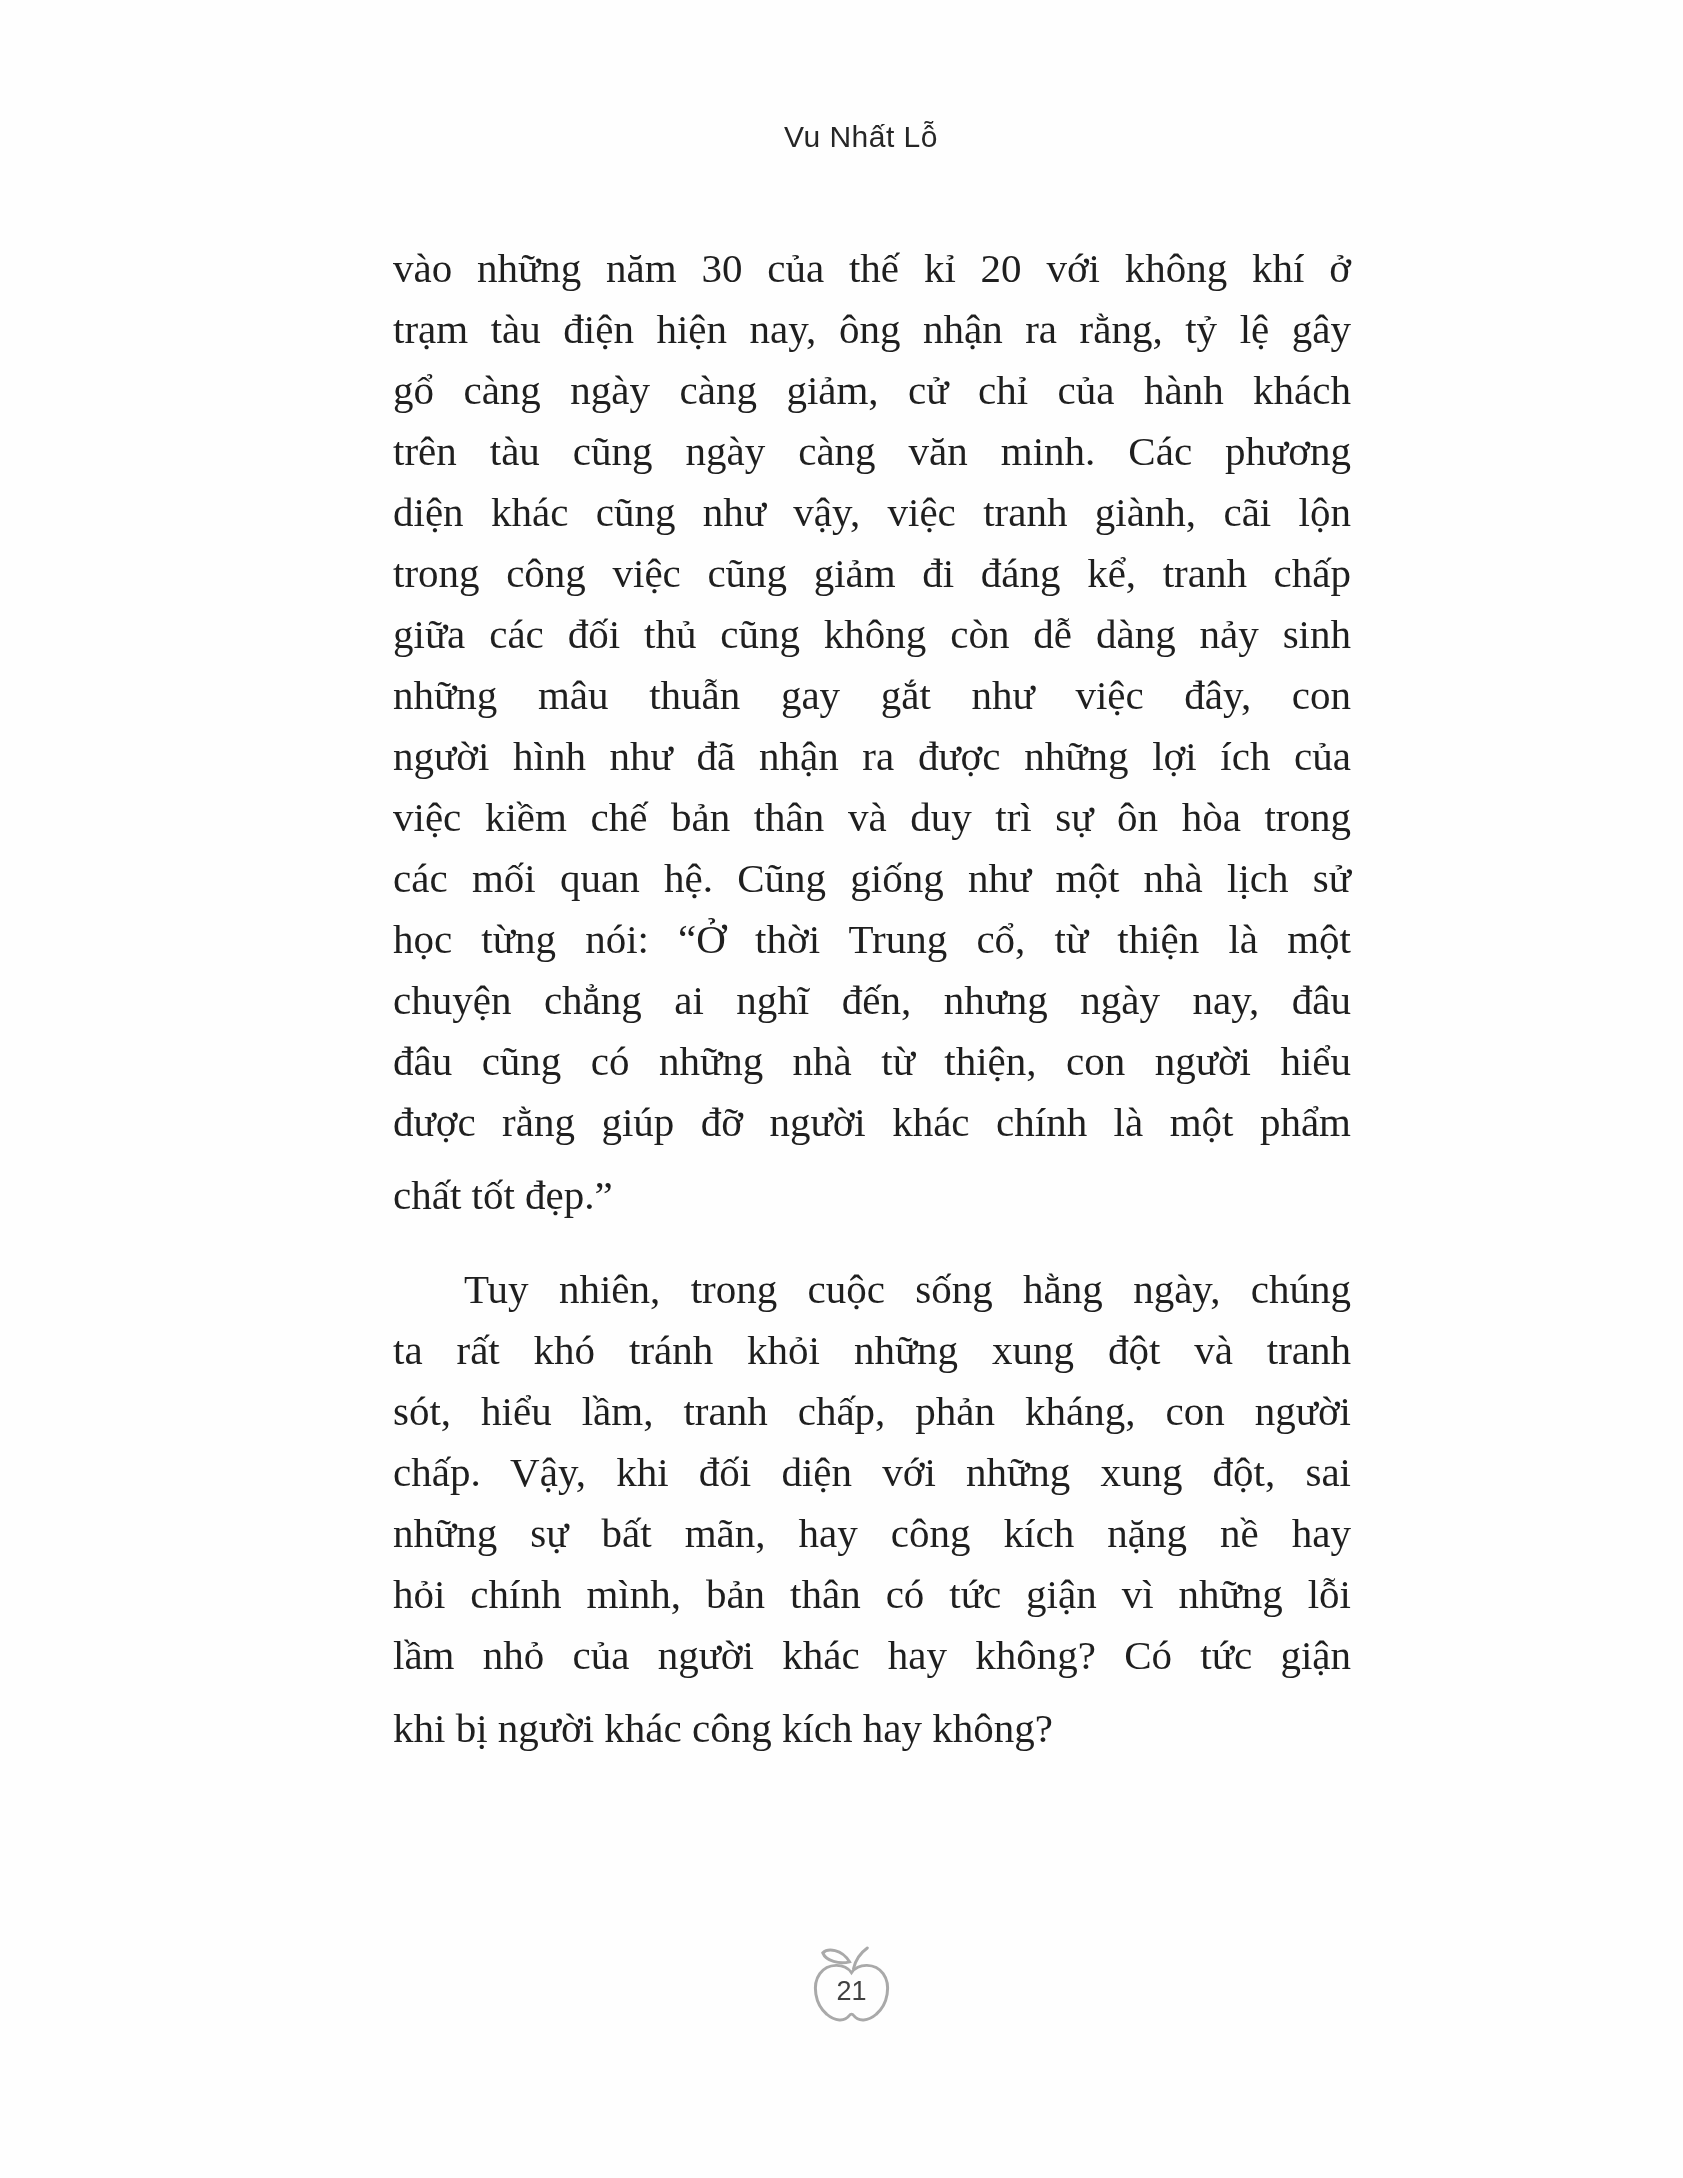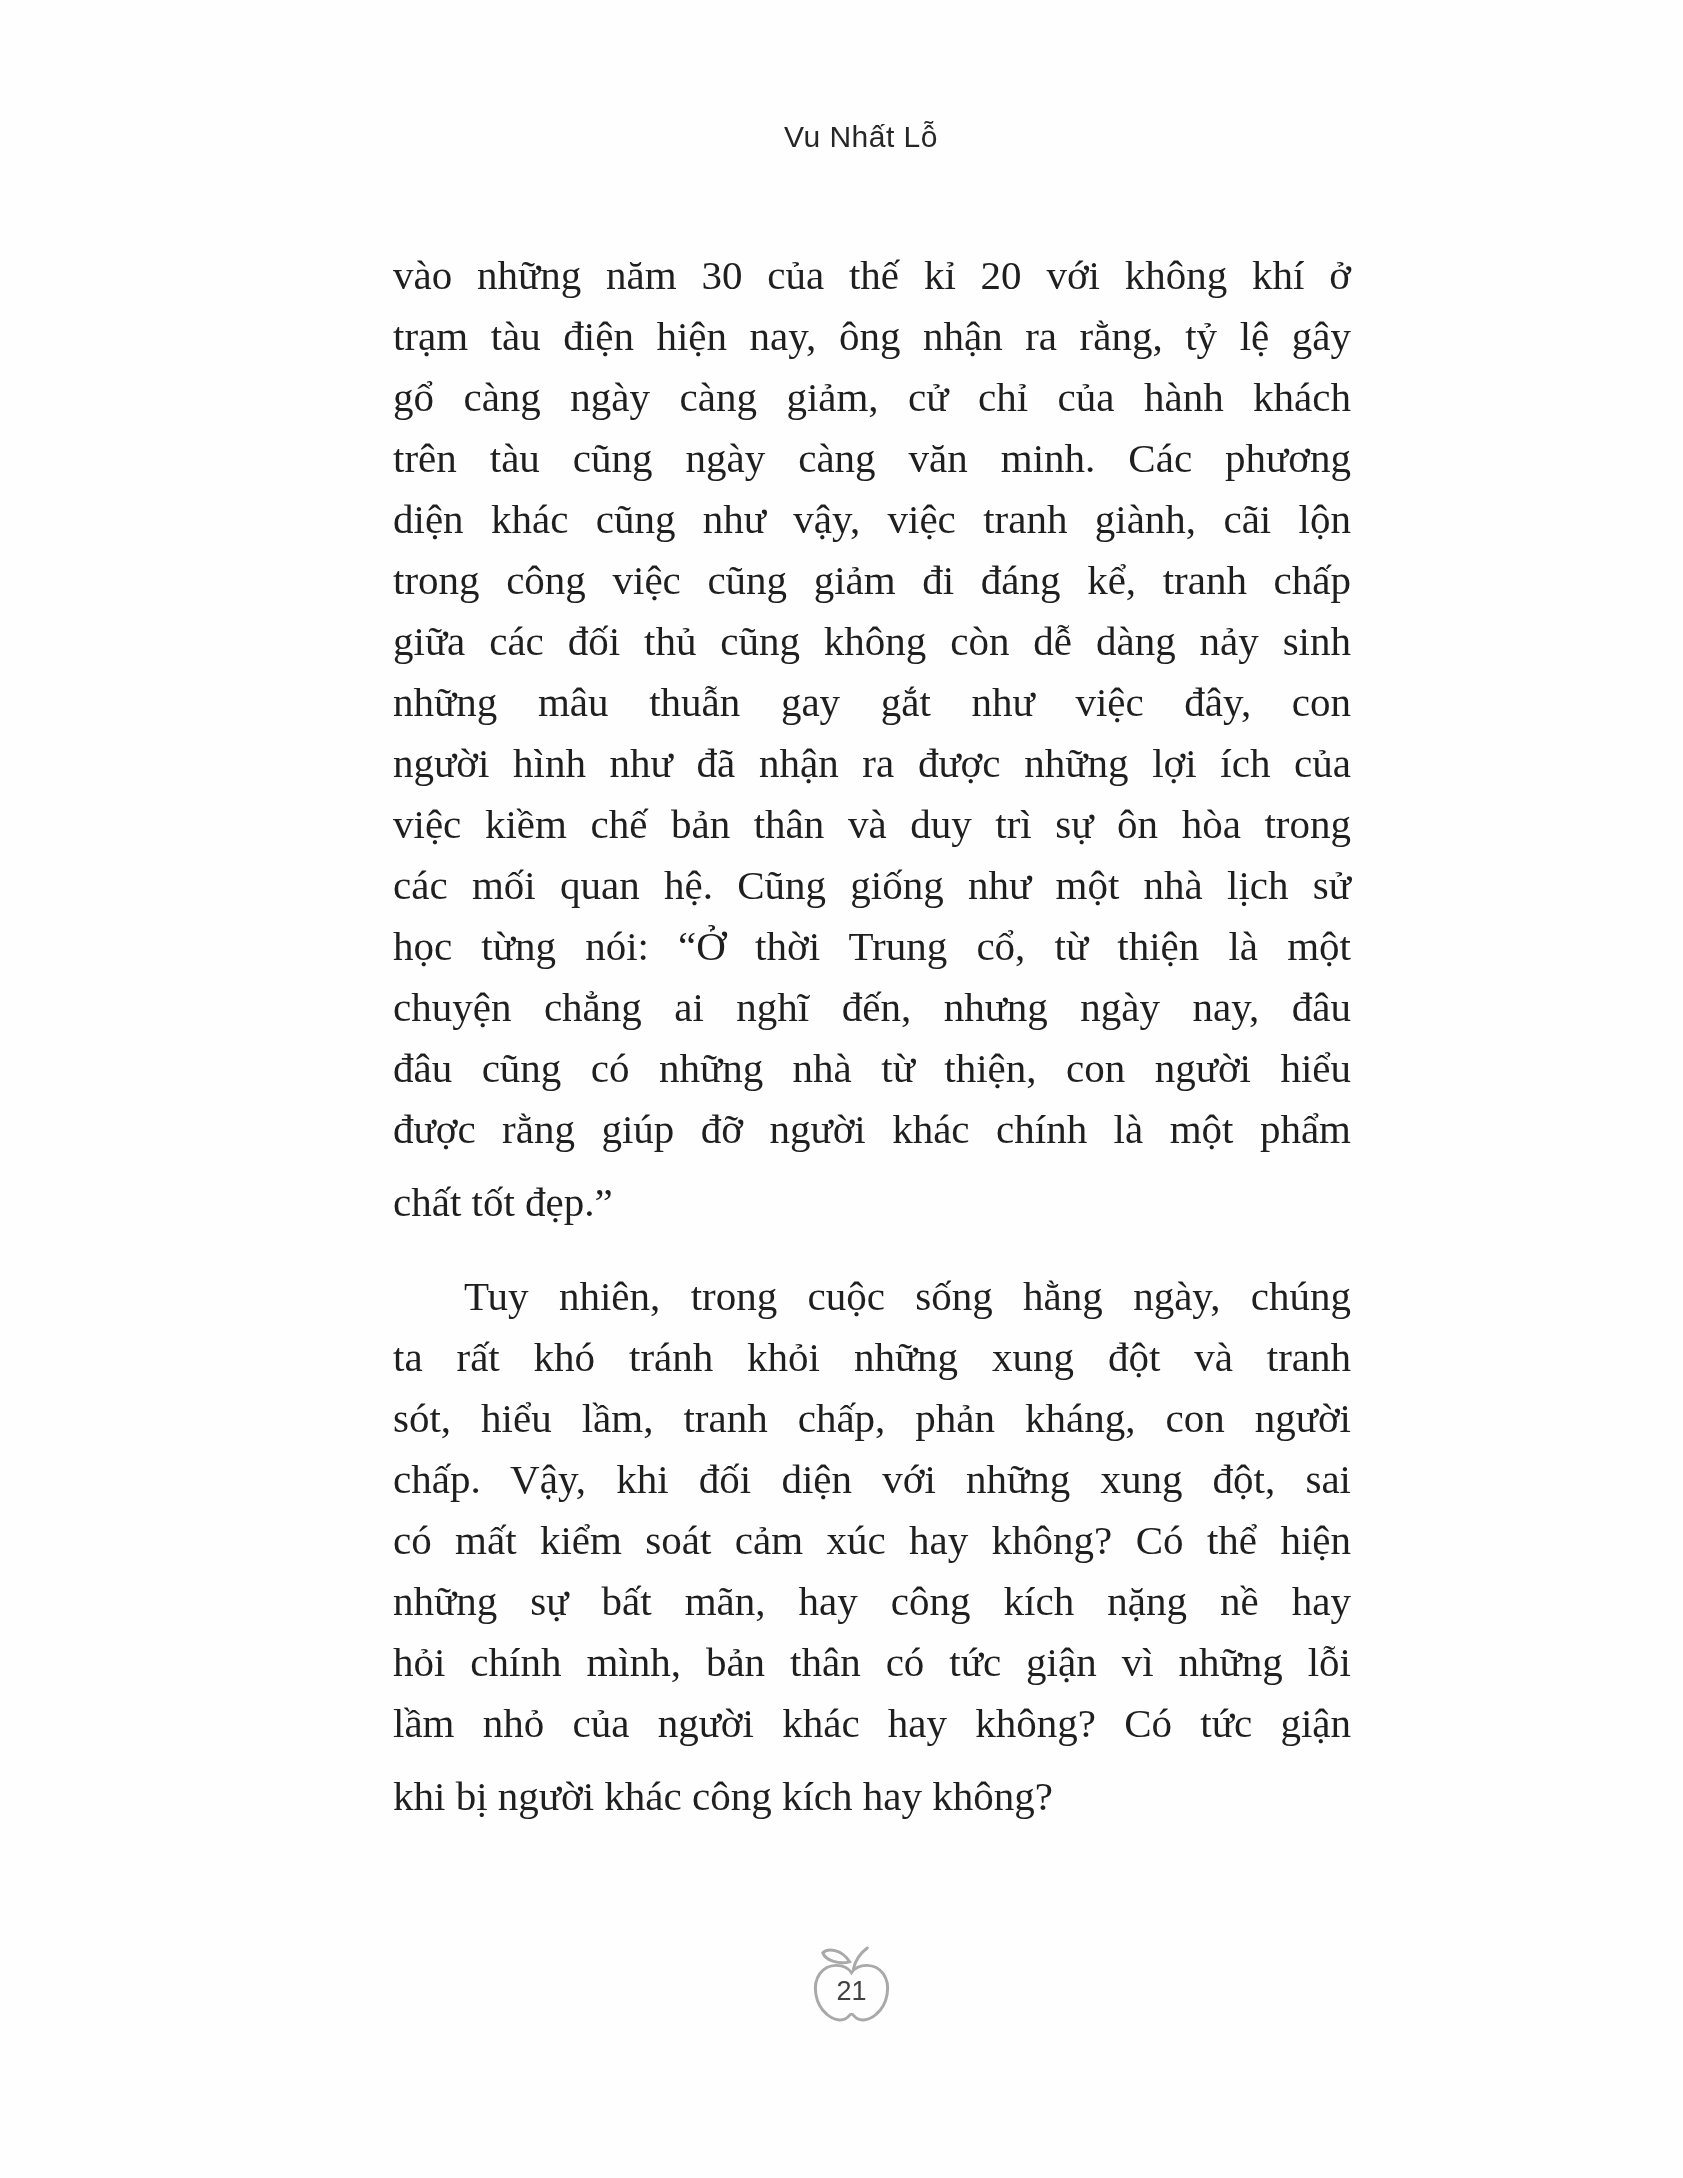--- a/index.html
+++ b/index.html
@@ -27,21 +27,21 @@
     transform: translateX(-23px);
     font-family: "Liberation Sans", sans-serif;
     font-size: 30px;
     line-height: 44px;
     font-weight: 500;
     letter-spacing: 0.5px;
     color: #262626;
   }
   .body-text {
     position: absolute;
-    top: 245px;
+    top: 238px;
     left: 0;
     width: 100%;
     font-size: 41px;
     line-height: 61px;
     color: #1f1f1f;
   }
   .paragraph { width: 100%; }
   .para-gap { margin-top: 33px; }
   .text-line {
     text-align: justify;
@@ -93,21 +93,20 @@
         <div class="text-line">chuyện chẳng ai nghĩ đến, nhưng ngày nay, đâu</div>
         <div class="text-line">đâu cũng có những nhà từ thiện, con người hiểu</div>
         <div class="text-line">được rằng giúp đỡ người khác chính là một phẩm</div>
         <div class="text-line last-line">chất tốt đẹp.”</div>
       </div>
       <div class="paragraph para-gap">
         <div class="text-line first-indent">Tuy nhiên, trong cuộc sống hằng ngày, chúng</div>
         <div class="text-line">ta rất khó tránh khỏi những xung đột và tranh</div>
         <div class="text-line">sót, hiểu lầm, tranh chấp, phản kháng, con người</div>
         <div class="text-line">chấp. Vậy, khi đối diện với những xung đột, sai</div>
-        <div class="text-line">có mất kiểm soát cảm xúc hay không? Có thể hiện</div>
         <div class="text-line">những sự bất mãn, hay công kích nặng nề hay</div>
         <div class="text-line">hỏi chính mình, bản thân có tức giận vì những lỗi</div>
         <div class="text-line">lầm nhỏ của người khác hay không? Có tức giận</div>
         <div class="text-line last-line">khi bị người khác công kích hay không?</div>
       </div>
     </div>
 
   <div class="apple-wrap">
     <svg width="95" height="95" viewBox="0 0 96 96">
       <g fill="none" stroke="#a9a9a9" stroke-width="3" stroke-linecap="round">

